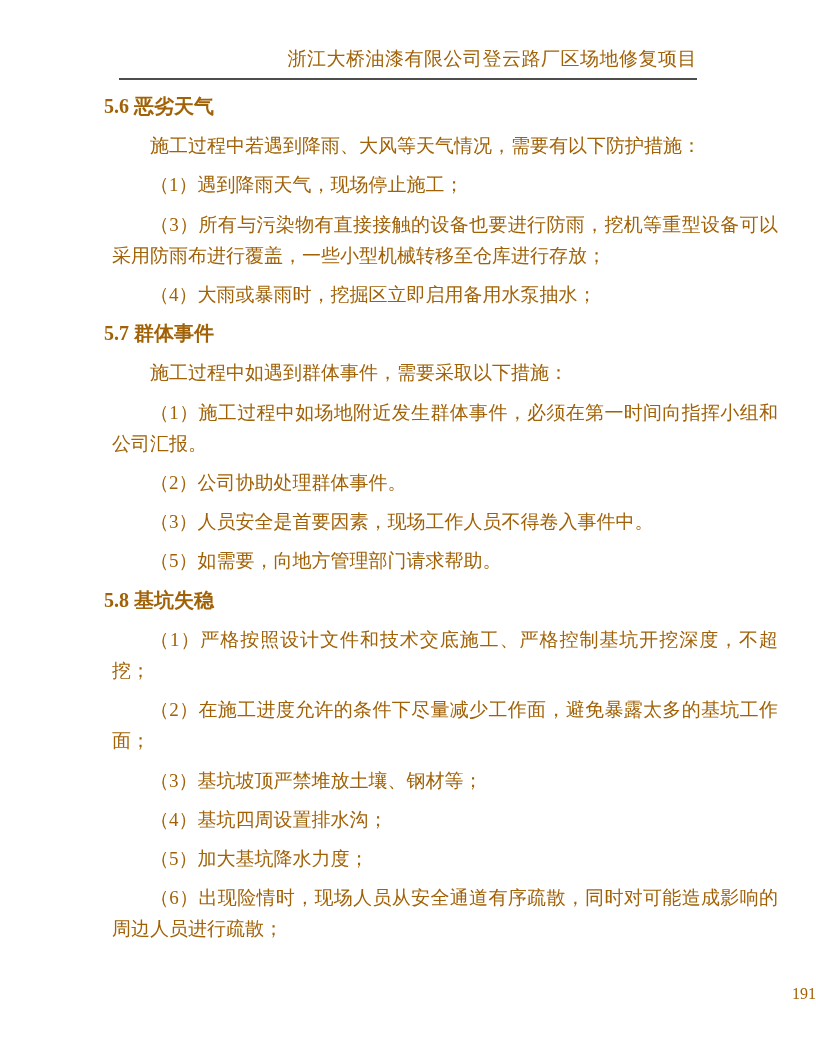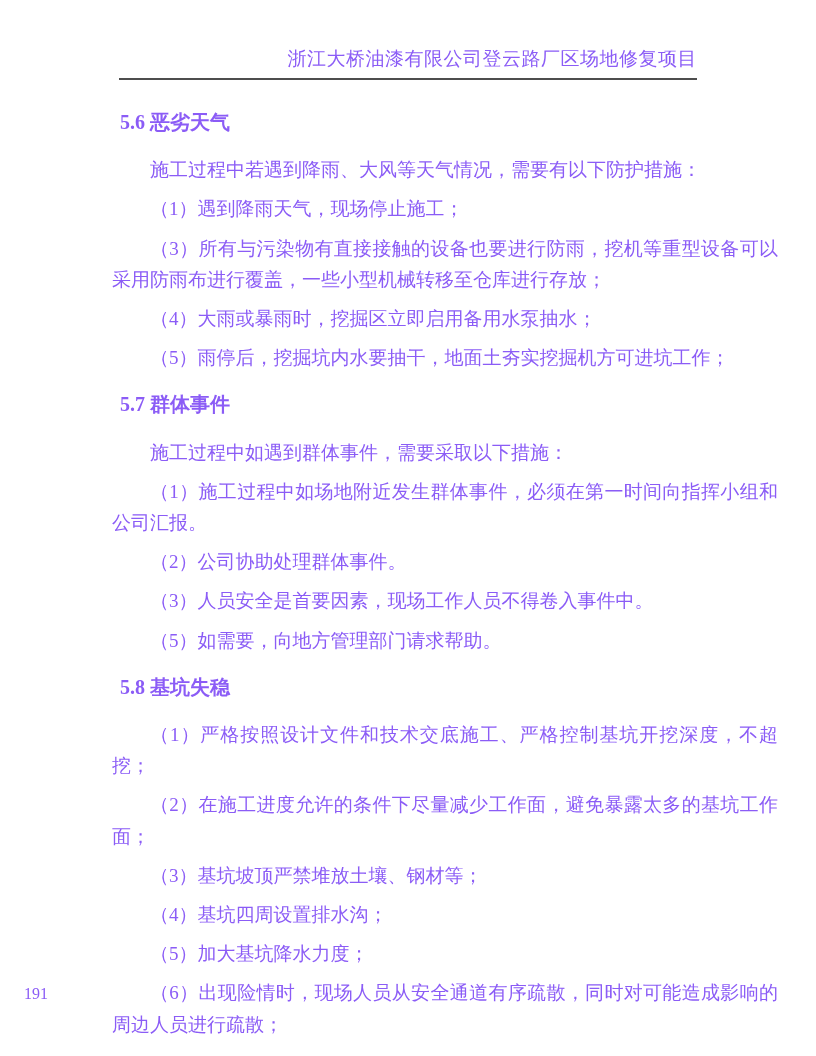--- a/index.html
+++ b/index.html
@@ -7,21 +7,21 @@
     padding: 0;
     background: #ffffff;
   }
   .page {
     position: relative;
     width: 816px;
     height: 1056px;
     background: #ffffff;
     outline: 1px solid #e3e3e3;
     font-family: "Liberation Serif", "DejaVu Serif", serif;
-    color: #8b5cf6;
+    color: #a16207;
     overflow: hidden;
   }
   .header-text {
     position: absolute;
     top: 47px;
     left: 119px;
     width: 578px;
     text-align: right;
     font-size: 19px;
     line-height: 24px;
@@ -40,57 +40,56 @@
     position: absolute;
     top: 91px;
     left: 104px;
     width: 682px;
     font-size: 19px;
     line-height: 31.2px;
     text-align: justify;
     text-justify: inter-ideograph;
   }
   .content h2 {
-    margin: 16px;
+    margin: 0;
     font-size: 20px;
     font-weight: bold;
     line-height: 31.2px;
     text-align: left;
   }
   .content p {
     margin: 8px;
     text-indent: 38px;
   }
   .footer {
     position: absolute;
     top: 984px;
     left: 24px;
     width: 792px;
-    text-align: left;
+    text-align: right;
     font-size: 16px;
     line-height: 20px;
     font-family: Liberation Serif, serif;
   }
 </style>
 </head>
 <body>
 
 <div class="page">
 
   <div class="header-text">浙江大桥油漆有限公司登云路厂区场地修复项目</div>
   <div class="header-rule"></div>
 
   <div class="content">
 
     <h2>5.6 恶劣天气</h2>
     <p>施工过程中若遇到降雨、大风等天气情况，需要有以下防护措施：</p>
     <p>（1）遇到降雨天气，现场停止施工；</p>
     <p>（3）所有与污染物有直接接触的设备也要进行防雨，挖机等重型设备可以采用防雨布进行覆盖，一些小型机械转移至仓库进行存放；</p>
     <p>（4）大雨或暴雨时，挖掘区立即启用备用水泵抽水；</p>
-    <p>（5）雨停后，挖掘坑内水要抽干，地面土夯实挖掘机方可进坑工作；</p>
 
     <h2>5.7 群体事件</h2>
     <p>施工过程中如遇到群体事件，需要采取以下措施：</p>
     <p>（1）施工过程中如场地附近发生群体事件，必须在第一时间向指挥小组和公司汇报。</p>
     <p>（2）公司协助处理群体事件。</p>
     <p>（3）人员安全是首要因素，现场工作人员不得卷入事件中。</p>
     <p>（5）如需要，向地方管理部门请求帮助。</p>
 
     <h2>5.8 基坑失稳</h2>
     <p>（1）严格按照设计文件和技术交底施工、严格控制基坑开挖深度，不超挖；</p>

